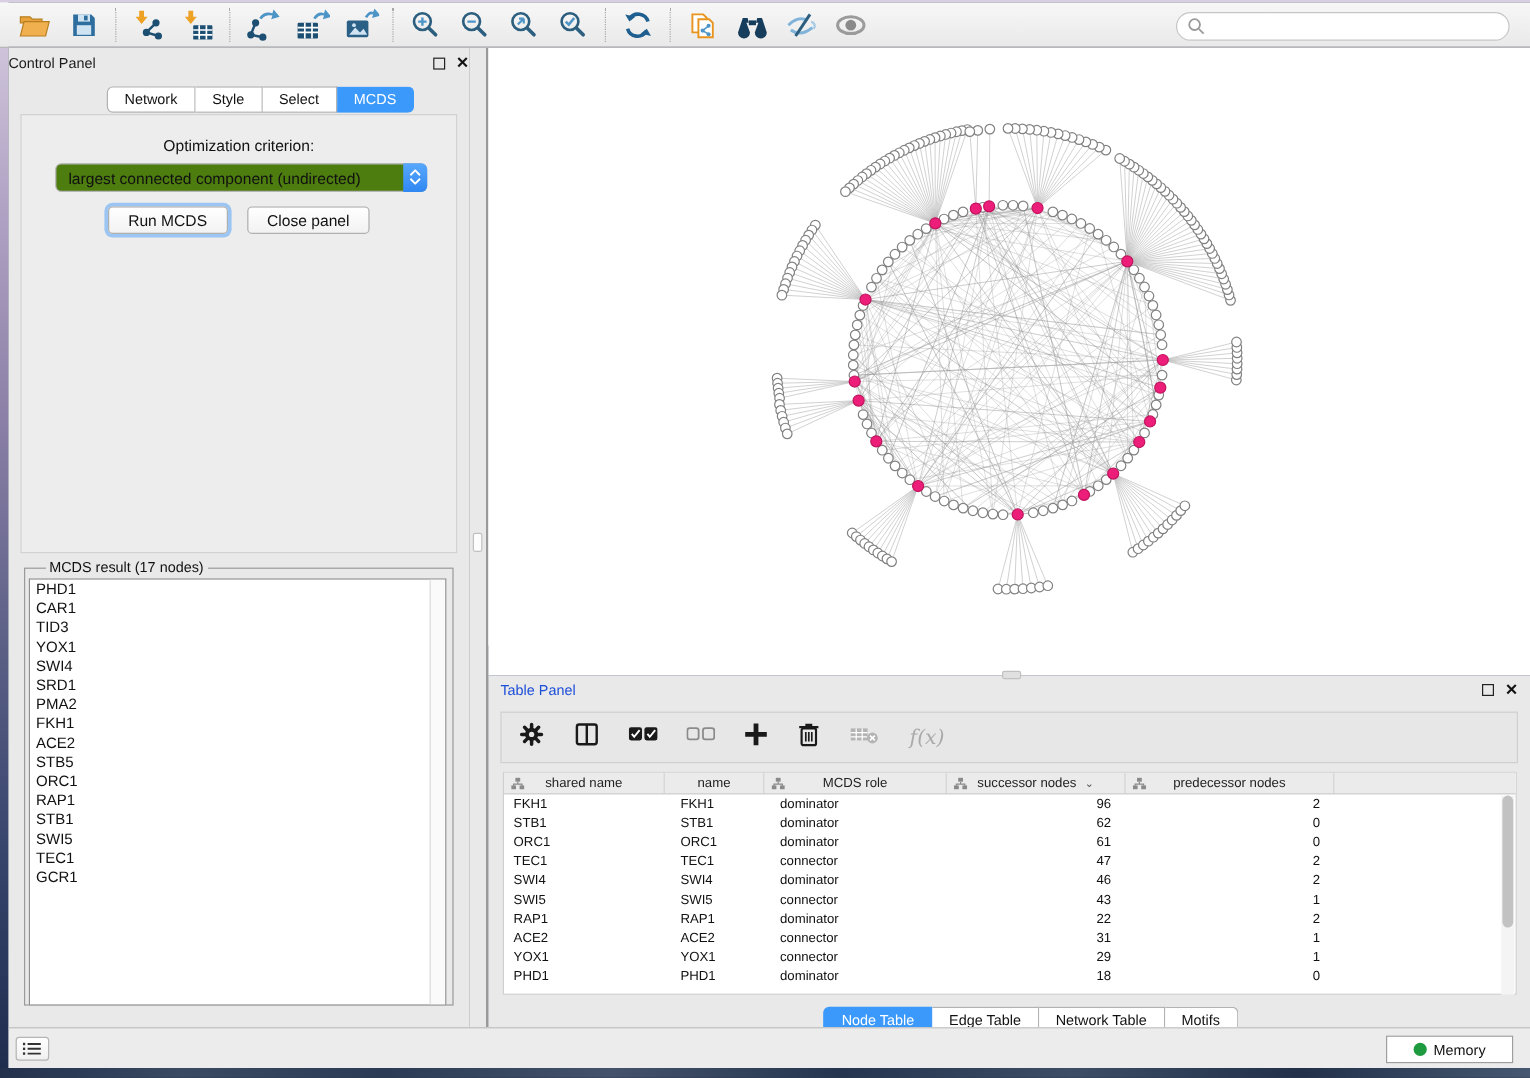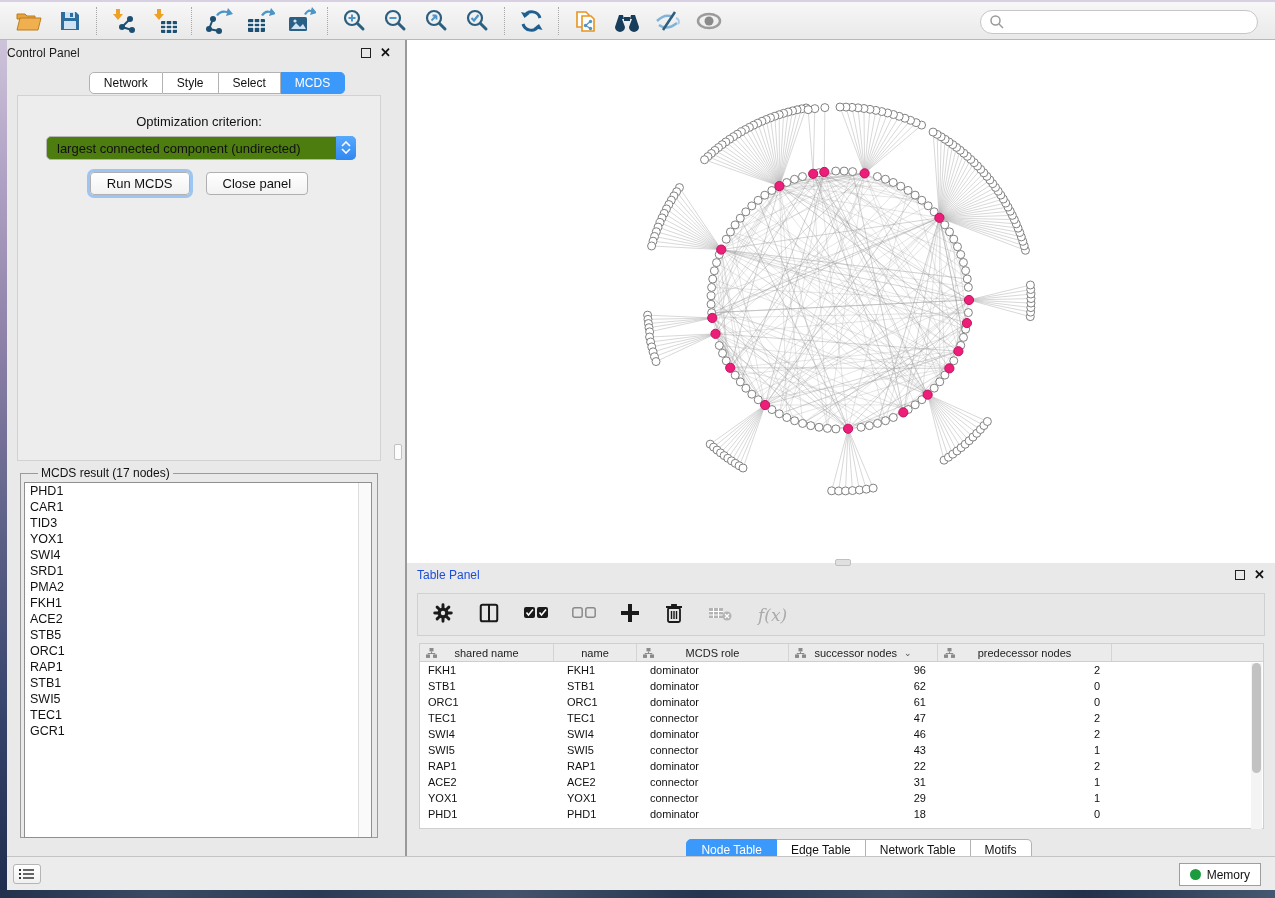--- a/index.html
+++ b/index.html
@@ -92,21 +92,21 @@
   .tbl-scroll { position:absolute; right:1px; top:19px; width:11px; height:166px; background:#f4f4f4; }
   .tbl-thumb { position:absolute; left:1px; top:0; width:9px; height:110px; background:#c2c2c2; border-radius:5px; }
   .tp-tabs { position:absolute; left:0; top:270px; width:100%; display:flex; justify-content:center; }
   .chev { color:#555; font-size:9px; margin-left:2px; }
 
   
   .status { position:absolute; left:7px; top:856px; width:1268px; height:34px; background:#ececec; border-top:1px solid #c4c4c4; }
   .list-btn { position:absolute; left:6px; top:7px; width:28px; height:20px; background:linear-gradient(180deg,#fff,#f0f0f0);
     border:1px solid #b5b5b5; border-radius:3px; display:flex; align-items:center; justify-content:center; }
   .mem-btn { position:absolute; right:14px; top:6px; height:23px; background:#fff; border:1px solid #9e9e9e;
-    display:flex; align-items:center; gap:6px; padding:0 10px; font-size:12px; color:#111; }
+    display:flex; align-items:center; gap:6px; padding:0 22px; font-size:12px; color:#111; }
   .mem-dot { width:11px; height:11px; border-radius:50%; background:#1d9b3e; }
 </style>
 </head>
 <body>
 
 <div class="wall-left"></div>
 <div class="wall-top"></div>
 
 <div class="toolbar">
   <span class="tb-btn">

